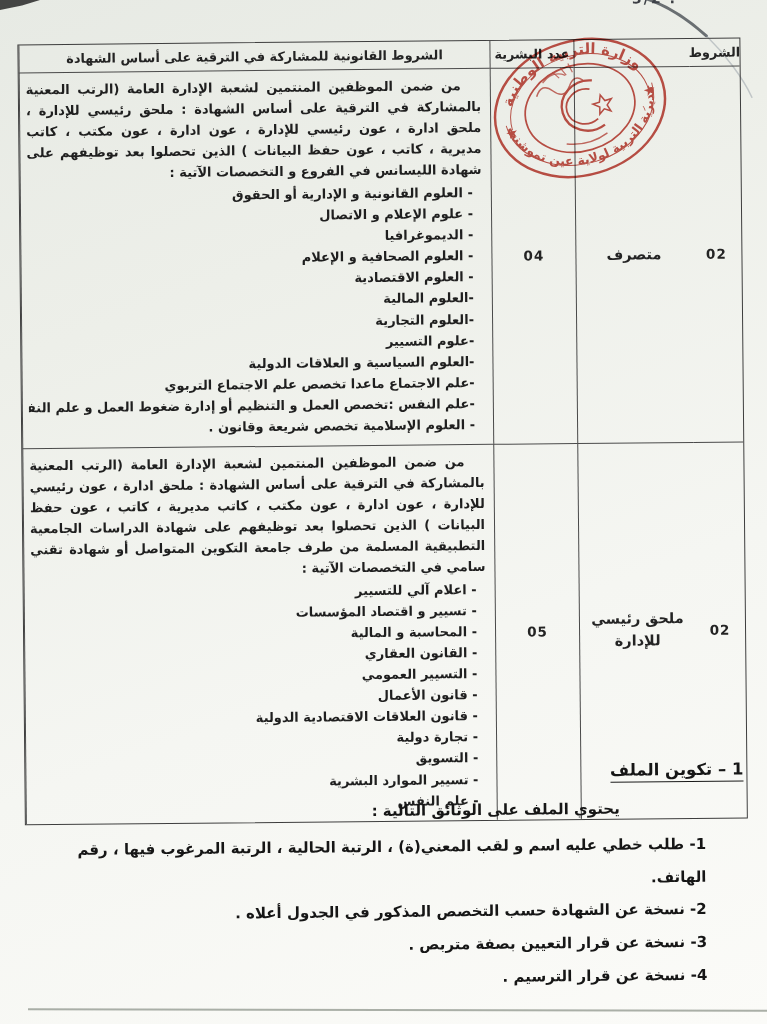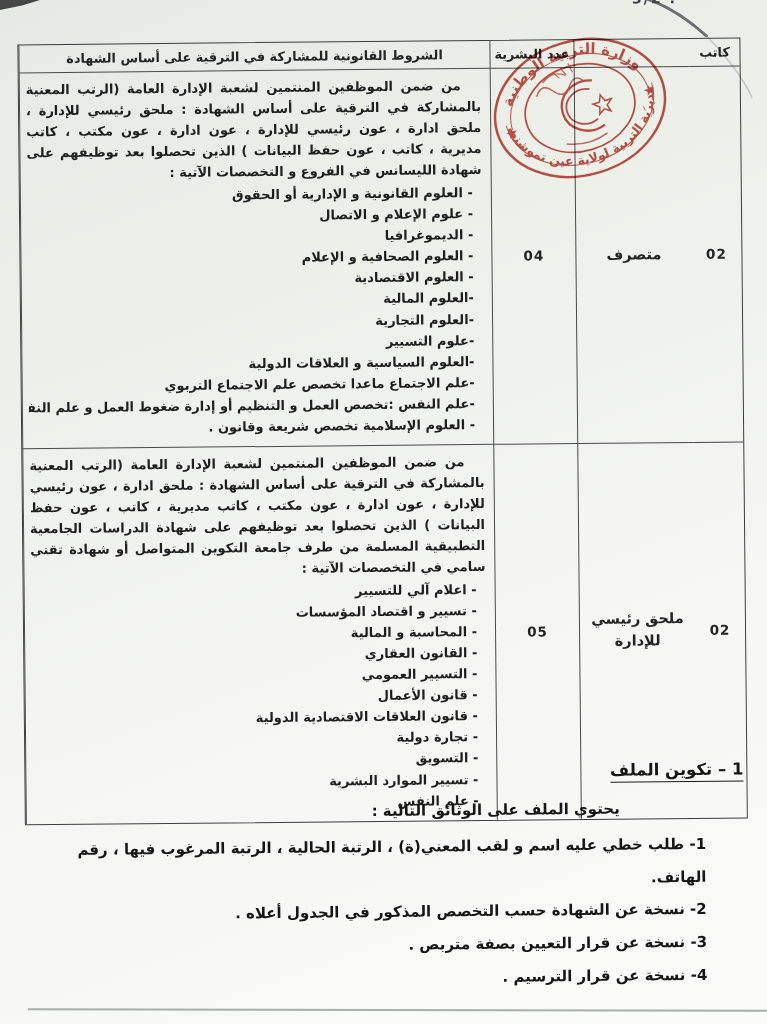--- a/index.html
+++ b/index.html
@@ -60,21 +60,21 @@
 
     <div class="corner-note">3/2 :</div>
 
     <svg class="penmark" width="767" height="1024" viewBox="0 0 767 1024">
       <path d="M 646,3 C 666,9 688,22 710,42" stroke="#3f444b" stroke-width="3" fill="none" stroke-linecap="round" opacity="0.75"></path>
       <path d="M 710,42 C 728,60 746,84 755,104" stroke="#7d8794" stroke-width="1.4" fill="none" stroke-linecap="round" opacity="0.4"></path>
     </svg>
 
     <div class="tbl">
 
-      <div class="cell head">كاتب</div>
+      <div class="cell head">الشروط</div>
       <div class="cell head vline"></div>
       <div class="cell head vline">عدد البشرية</div>
       <div class="cell head vline">الشروط القانونية للمشاركة في الترقية على  أساس الشهادة</div>
 
       <div class="cell mid hline numv">02</div>
       <div class="cell mid hline vline rankv">متصرف</div>
       <div class="cell mid hline vline countv">04</div>
       <div class="cell cond hline vline">
         <p class="intro">من ضمن الموظفين المنتمين  لشعبة الإدارة العامة (الرتب المعنية بالمشاركة في الترقية على أساس الشهادة : ملحق رئيسي للإدارة ، ملحق ادارة ، عون رئيسي للإدارة ، عون ادارة ، عون مكتب ، كاتب مديرية ، كاتب ، عون حفظ البيانات ) الذين تحصلوا بعد توظيفهم على شهادة الليسانس في الفروع و التخصصات الآتية :</p>
         <div class="spec">

